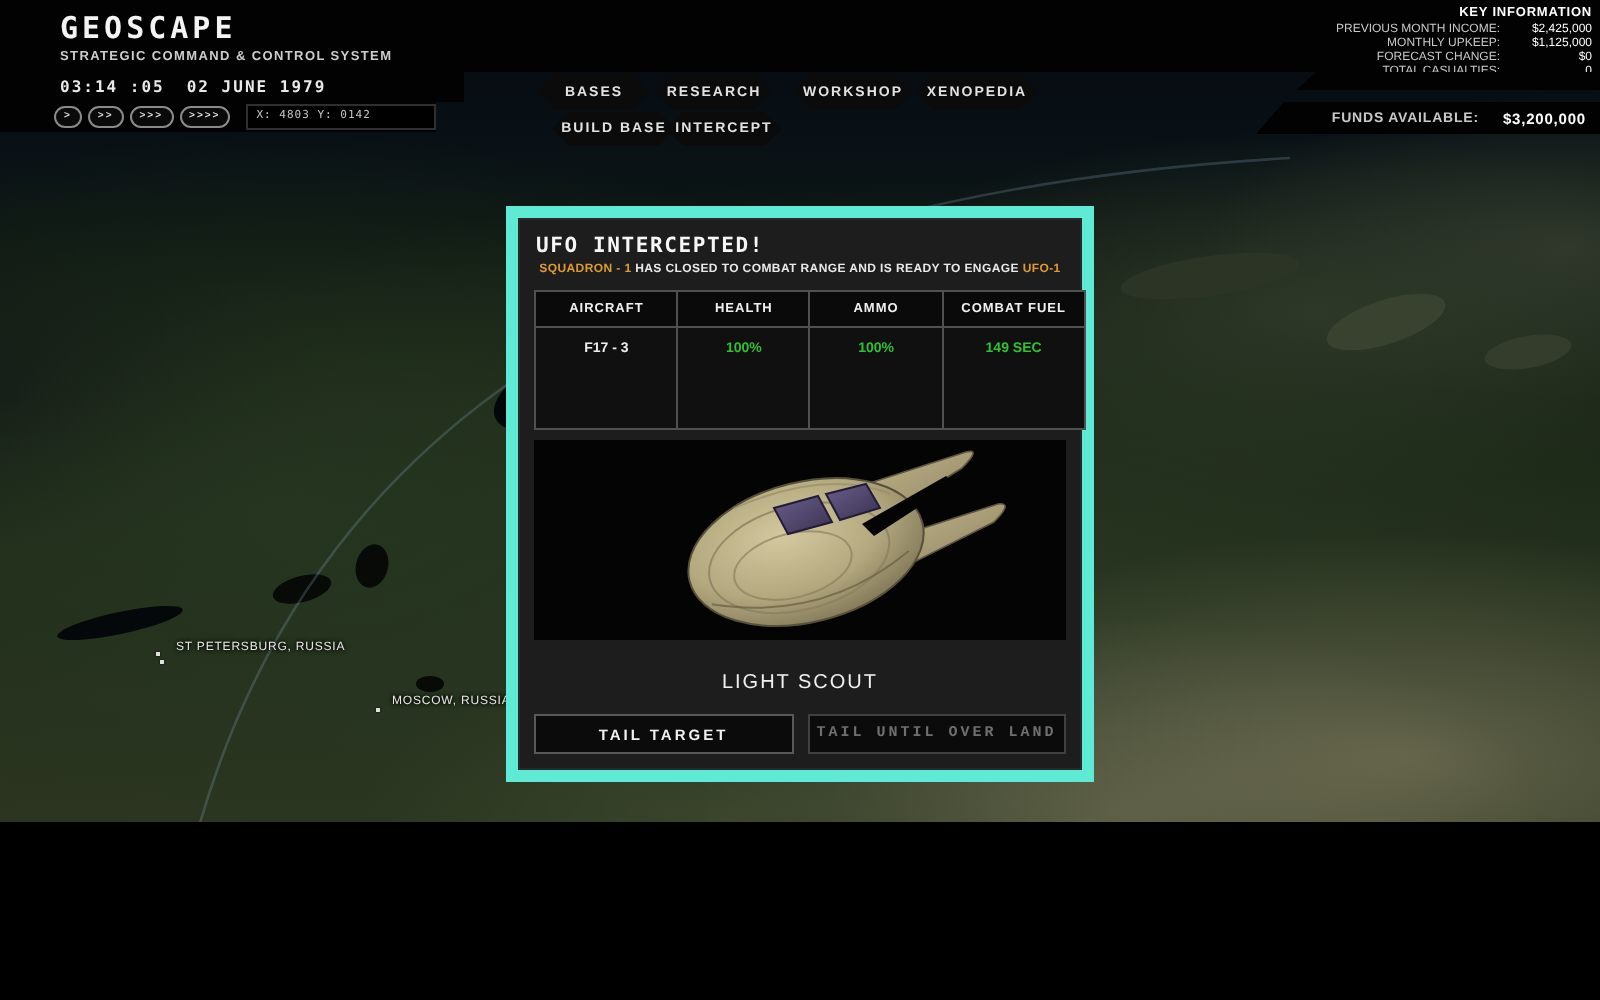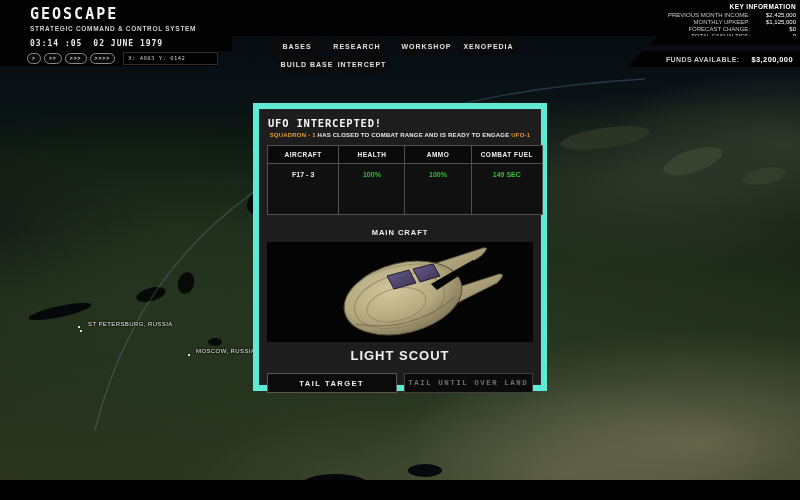--- a/index.html
+++ b/index.html
@@ -1,16 +1,16 @@
 <!DOCTYPE html>
 <html><head>
 <meta charset="utf-8">
 <style>
   html,body{margin:0;padding:0;background:#000;}
-  .screen{position:relative;width:800px;height:480px;overflow:hidden;
+  .screen{position:relative;width:800px;height:411px;overflow:hidden;
     font-family:"Liberation Sans",sans-serif;background:#404040;}
 
   
   .map{position:absolute;inset:0;
     background:
       radial-gradient(ellipse 420px 160px at 88% 92%, rgba(150,142,112,.50), transparent 70%),
       radial-gradient(ellipse 300px 140px at 70% 99%, rgba(120,118,92,.45), transparent 70%),
       radial-gradient(ellipse 260px 120px at 45% 100%, rgba(70,80,52,.55), transparent 70%),
       radial-gradient(ellipse 520px 260px at 18% 62%, rgba(38,54,32,.85), transparent 72%),
       radial-gradient(ellipse 720px 300px at 58% 76%, rgba(42,56,34,.9), transparent 75%),
@@ -74,21 +74,21 @@
   .dlg-table{width:276px;margin:0 8px;border-collapse:collapse;background:#101010;table-layout:fixed;}
   .dlg-table th{border:1px solid #505050;background:#0a0a0a;height:15px;
     font-size:6.5px;font-weight:bold;color:#f0f0f0;letter-spacing:.5px;text-align:center;}
   .dlg-table td{border:1px solid #505050;border-top:none;height:42px;vertical-align:top;
     padding-top:7px;text-align:center;font-size:7px;font-weight:bold;}
   .cell-white{color:#ededed;}
   .cell-green{color:#2fc12f;}
   .craft-label{margin-top:13px;text-align:center;font-size:7.5px;font-weight:bold;
     color:#f0f0f0;letter-spacing:1px;}
   .craft-viewport{margin:5px 8px 0;height:100px;background:#040404;overflow:hidden;}
-  .craft-name{margin-top:6px;text-align:center;font-size:13px;font-weight:bold;
+  .craft-name{margin-top:16px;text-align:center;font-size:10px;font-weight:normal;
     color:#f0f0f0;letter-spacing:1px;}
   .btn-grid{display:grid;grid-template-columns:1fr 1fr;gap:5px 7px;margin:10px 8px 0;}
   .dlg-btn{height:18px;background:#0b0b0b;border:1px solid #585858;color:#f1f1f1;
     font-size:7.5px;font-weight:bold;letter-spacing:1.5px;display:flex;align-items:center;
     justify-content:center;cursor:pointer;}
   .dlg-btn.disabled{color:#6f6f6f;border-color:#404040;cursor:default;font-family:Liberation Mono, monospace;}
 </style>
 </head>
 <body>
 
@@ -185,21 +185,20 @@
       <tbody>
         <tr>
           <td class="cell-white">F17 - 3</td>
           <td class="cell-green">100%</td>
           <td class="cell-green">100%</td>
           <td class="cell-green">149 SEC</td>
         </tr>
       </tbody>
     </table>
 
-    <div class="craft-label">MAIN CRAFT</div>
 
     <div class="craft-viewport">
       <svg width="278" height="100" viewBox="0 0 278 100">
         <defs>
           <radialGradient id="bodyGrad" cx="42%" cy="35%" r="75%">
             <stop offset="0%" stop-color="#d3c89e"></stop>
             <stop offset="55%" stop-color="#b3a87e"></stop>
             <stop offset="100%" stop-color="#776d4f"></stop>
           </radialGradient>
           <linearGradient id="finGrad" x1="0" y1="0" x2="1" y2="1">

